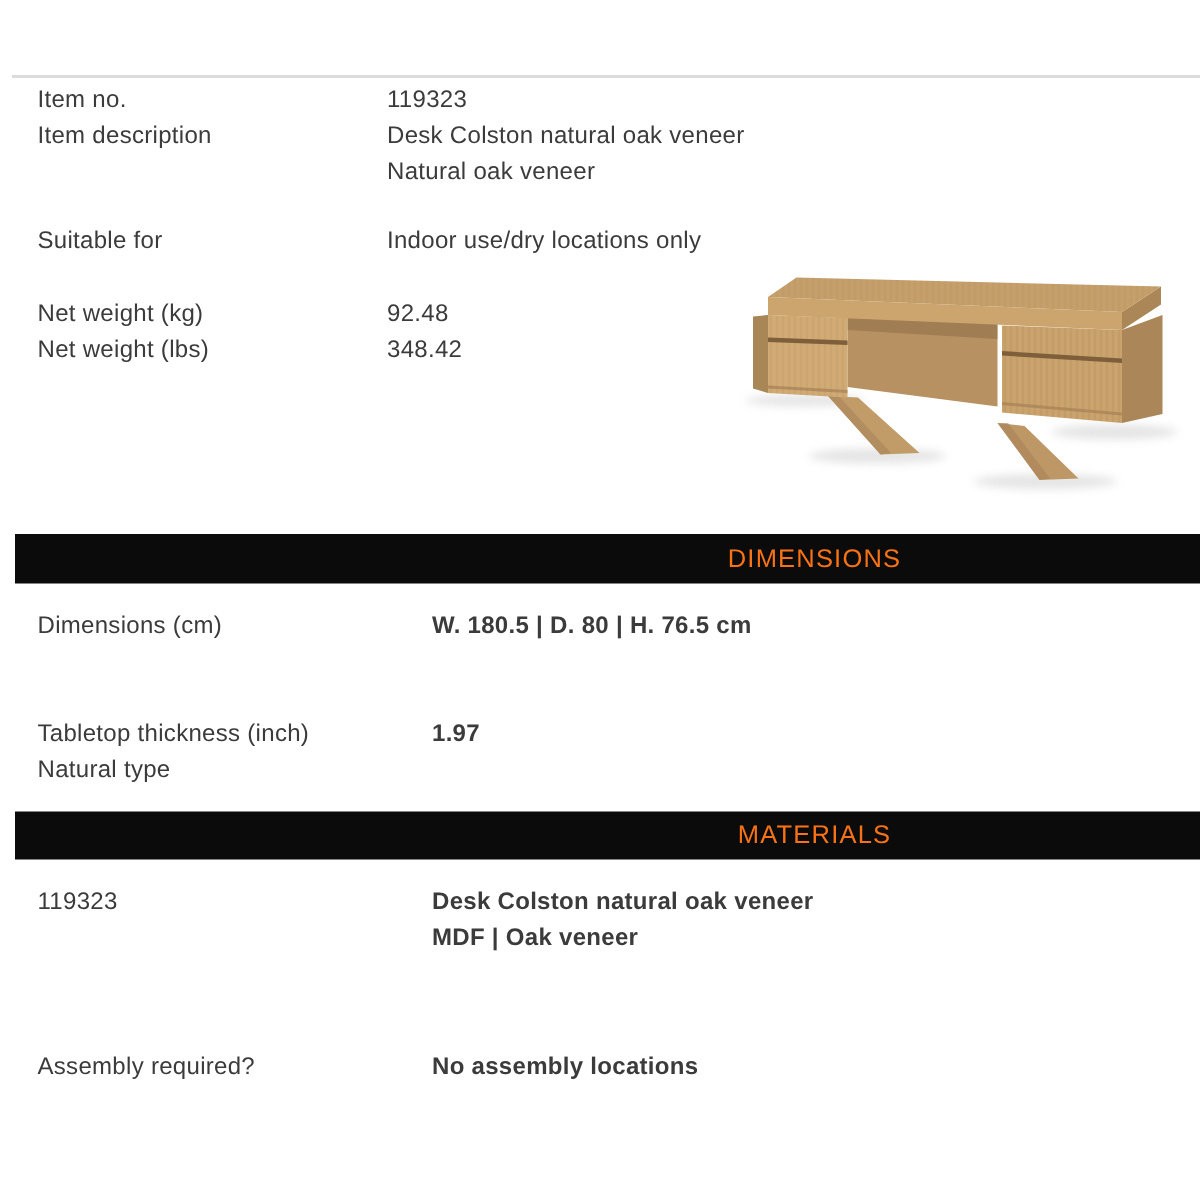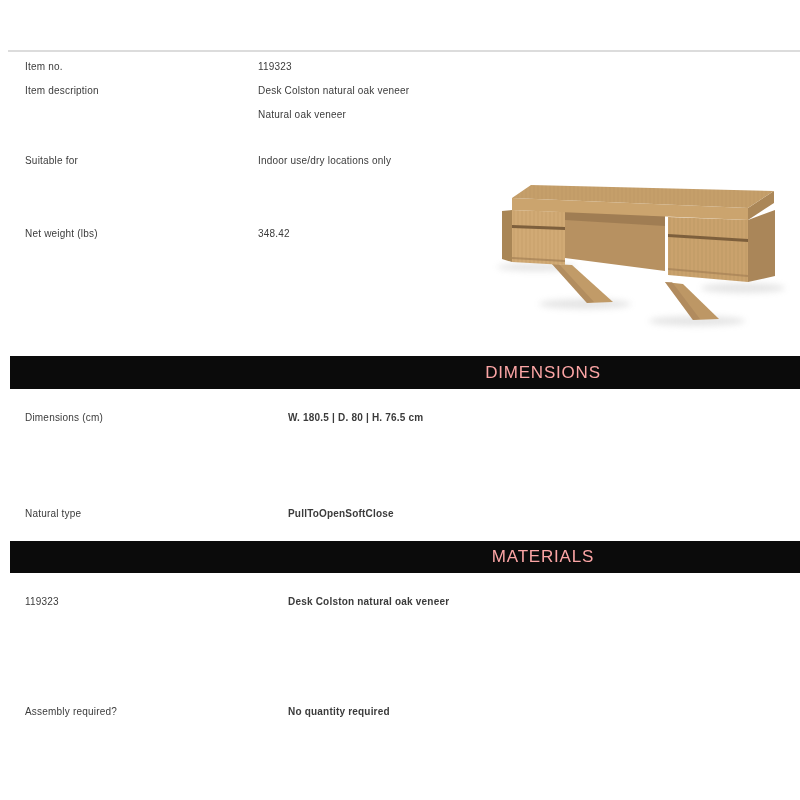--- a/index.html
+++ b/index.html
@@ -2,28 +2,28 @@
 <html><head>
 <meta charset="utf-8">
 <style>
   html,body{margin:0;padding:0;background:#ffffff;}
   .sheet{
     position:relative;width:800px;height:800px;background:#ffffff;overflow:hidden;
     font-family:"Liberation Sans",sans-serif;color:#3b3b3b;
   }
   .top-divider{position:absolute;left:8px;right:0;top:50px;height:2px;background:#dcdcdc;}
   .row{position:absolute;left:0;width:100%;height:22px;}
-  .cell{position:absolute;top:0;font-size:10px;line-height:18px;color:#3b3b3b;white-space:nowrap;letter-spacing:0.2px;}
+  .cell{position:absolute;top:0;font-size:16px;line-height:18px;color:#3b3b3b;white-space:nowrap;letter-spacing:0.2px;}
   .lbl{left:25px;}
   .val-a{left:258px;}
   .val-b{left:288px;font-weight:bold;}
   .banner{position:absolute;left:10px;right:0;height:32px;background:#0b0b0b;}
   .banner-title{
     position:absolute;left:533px;top:50%;transform:translate(-50%,-50%);
-    color:#fca5a5;font-size:17px;letter-spacing:0.8px;white-space:nowrap;
+    color:#f97316;font-size:17px;letter-spacing:0.8px;white-space:nowrap;
   }
   .product-photo{position:absolute;left:485px;top:172px;width:315px;height:178px;}
 </style>
 </head>
 <body>
 
 <div class="sheet">
 
   <div class="top-divider"></div>
 
@@ -34,20 +34,24 @@
   <div class="row" style="top:82px">
     <span class="cell lbl">Item description</span>
     <span class="cell val-a">Desk Colston natural oak veneer</span>
   </div>
   <div class="row" style="top:152px">
     <span class="cell lbl">Suitable for</span>
     <span class="cell val-a">Indoor use/dry locations only</span>
   </div>
   <div class="row" style="top:106px">
     <span class="cell val-a">Natural oak veneer</span>
+  </div>
+  <div class="row" style="top:201px">
+    <span class="cell lbl">Net weight (kg)</span>
+    <span class="cell val-a">92.48</span>
   </div>
   <div class="row" style="top:225px">
     <span class="cell lbl">Net weight (lbs)</span>
     <span class="cell val-a">348.42</span>
   </div>
 
   <svg class="product-photo" viewBox="0 0 315 178" role="img">
     <defs>
       <pattern id="wg" width="4" height="8" patternUnits="userSpaceOnUse">
         <line x1="1" y1="0" x2="1" y2="8" stroke="#8a6a45" stroke-width="0.7" opacity="0.16"></line>
@@ -91,31 +95,37 @@
     <polygon points="27,26 46,13 289,19 263,36" fill="url(#wg)" opacity="0.6"></polygon>
   </svg>
 
   <div class="banner" style="top:356px;height:33px">
     <span class="banner-title">DIMENSIONS</span>
   </div>
   <div class="row" style="top:409px">
     <span class="cell lbl">Dimensions (cm)</span>
     <span class="cell val-b">W. 180.5 | D. 80 | H. 76.5 cm</span>
   </div>
+  <div class="row" style="top:481px">
+    <span class="cell lbl">Tabletop thickness (inch)</span>
+    <span class="cell val-b">1.97</span>
+  </div>
   <div class="row" style="top:505px">
     <span class="cell lbl">Natural type</span>
-    <span class="cell val-b">PullToOpenSoftClose</span>
   </div>
 
   <div class="banner" style="top:541px;height:32px">
     <span class="banner-title">MATERIALS</span>
   </div>
   <div class="row" style="top:593px">
     <span class="cell lbl">119323</span>
     <span class="cell val-b">Desk Colston natural oak veneer</span>
   </div>
+  <div class="row" style="top:617px">
+    <span class="cell val-b">MDF | Oak veneer</span>
+  </div>
 
   <div class="row" style="top:703px">
     <span class="cell lbl">Assembly required?</span>
-    <span class="cell val-b">No quantity required</span>
+    <span class="cell val-b">No assembly locations</span>
   </div>
 
 </div>
 
 </body></html>

